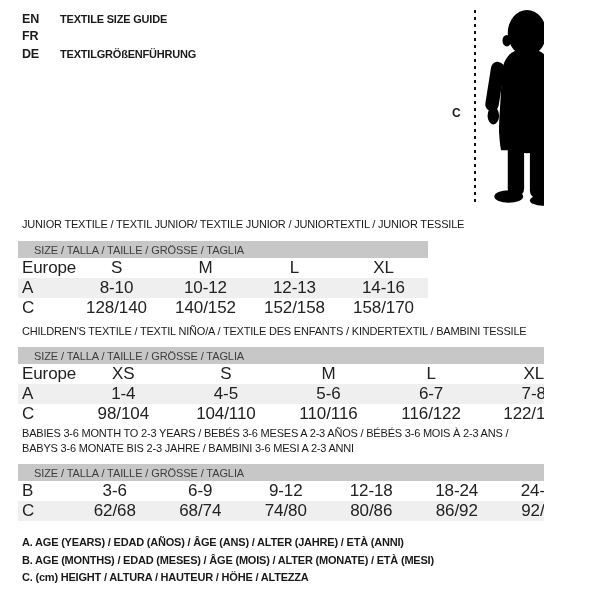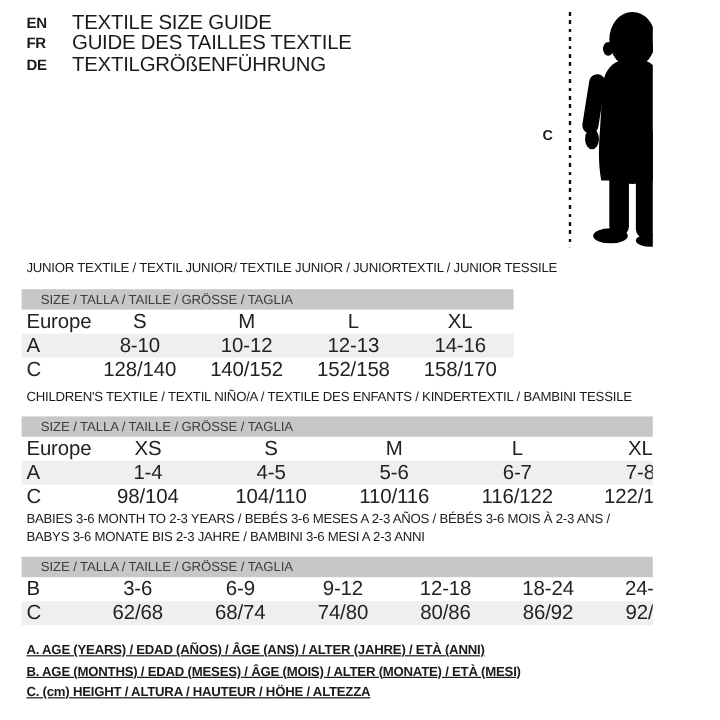--- a/index.html
+++ b/index.html
@@ -5,55 +5,54 @@
   html,body{margin:0;padding:0;background:#fff;}
   .page{
     position:relative;width:544px;height:600px;background:#ffffff;
     font-family:"Liberation Sans","DejaVu Sans",sans-serif;
     color:#1a1a1a;overflow:hidden;
   }
   
   .lang-block{position:absolute;left:22px;top:10px;}
   .lang-row{display:flex;height:17.5px;align-items:center;}
   .lang-code{width:38px;font-size:12.5px;font-weight:bold;letter-spacing:-0.2px;}
-  .lang-label{font-size:17px;font-weight:normal;letter-spacing:-0.2px;}
+  .lang-label{font-size:11px;font-weight:bold;letter-spacing:-0.2px;}
   
   .measure-line{
     position:absolute;left:474px;top:10px;width:2px;height:196px;
     background:repeating-linear-gradient(to bottom,#111 0px,#111 3px,transparent 3px,transparent 7px);
   }
   .measure-label{position:absolute;left:452px;top:106px;font-size:12px;font-weight:bold;}
   .silhouette{position:absolute;left:483px;top:8px;}
   
   .tbl-title{position:absolute;font-size:11px;font-weight:normal;letter-spacing:-0.2px;line-height:15px;white-space:nowrap;}
   table.size-table{position:absolute;border-collapse:collapse;table-layout:fixed;}
   table.size-table td{font-size:17px;padding:0;height:18px;text-align:center;letter-spacing:-0.1px;color:#222;}
   table.size-table td.lbl{text-align:left;padding-left:4px;}
   tr.size-head td{
     background:#c7c7c7;color:#3d3d3d;text-align:left;padding-left:16px;
     height:17px;font-size:11px;letter-spacing:-0.1px;
   }
   tr.stripe td{background:#efefef;}
   
   .legend{position:absolute;left:22px;top:534px;}
-  .legend-line{font-size:11px;font-weight:bold;letter-spacing:-0.2px;height:17.5px;line-height:17.5px;white-space:nowrap;text-decoration:underline;}
+  .legend-line{font-size:11px;font-weight:bold;letter-spacing:-0.2px;height:17.5px;line-height:17.5px;white-space:nowrap;}
 </style>
 </head>
 <body>
 
 <div class="page">
 
   <div class="lang-block">
     <div class="lang-row">
       <span class="lang-code">EN</span>
       <span class="lang-label">TEXTILE SIZE GUIDE</span>
     </div>
     <div class="lang-row">
       <span class="lang-code">FR</span>
-      <span class="lang-label">GUIDE DES TAILLES TEXTILE</span>
     </div>
     <div class="lang-row">
       <span class="lang-code">DE</span>
       <span class="lang-label">TEXTILGRÖßENFÜHRUNG</span>
     </div>
   </div>
 
   <div class="measure-line"></div>
   <span class="measure-label">C</span>
   <svg class="silhouette" viewBox="0 0 90 210" width="88" height="202" aria-hidden="true">

